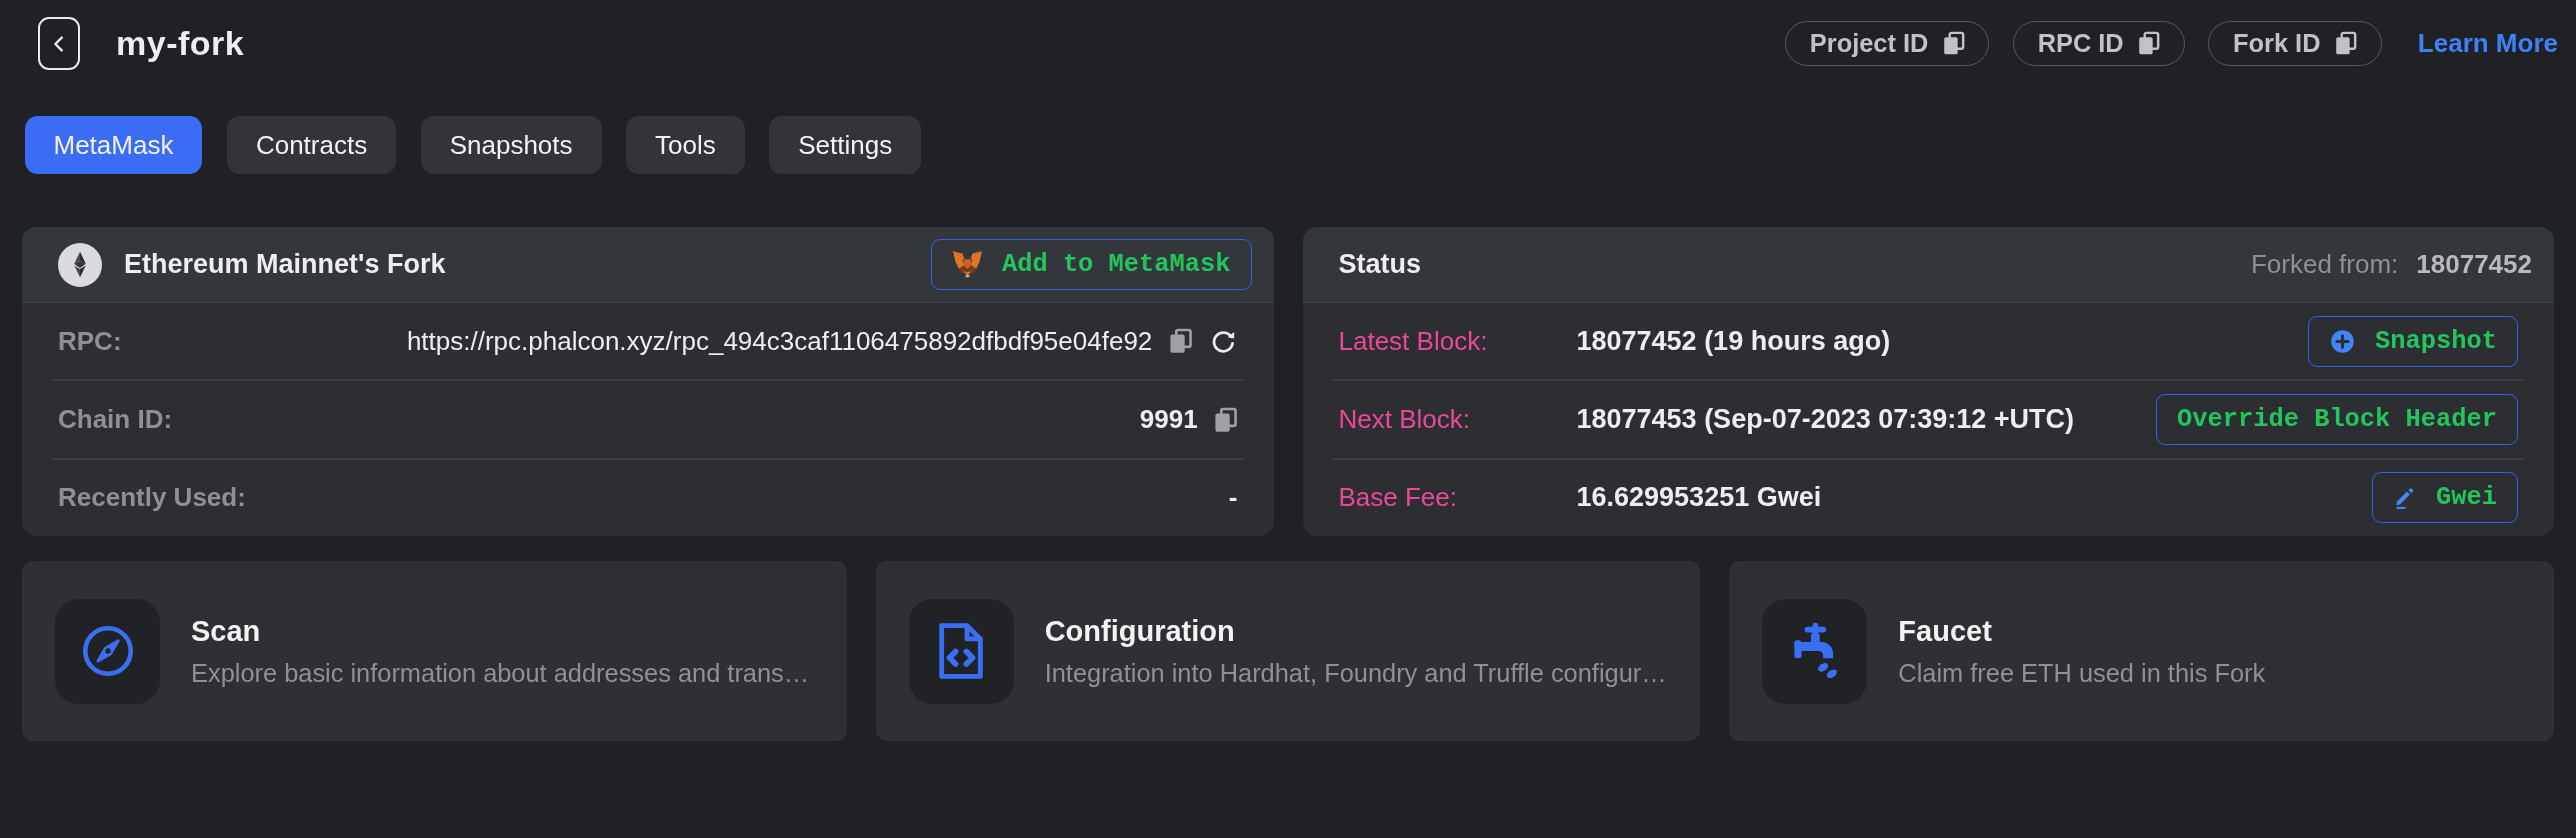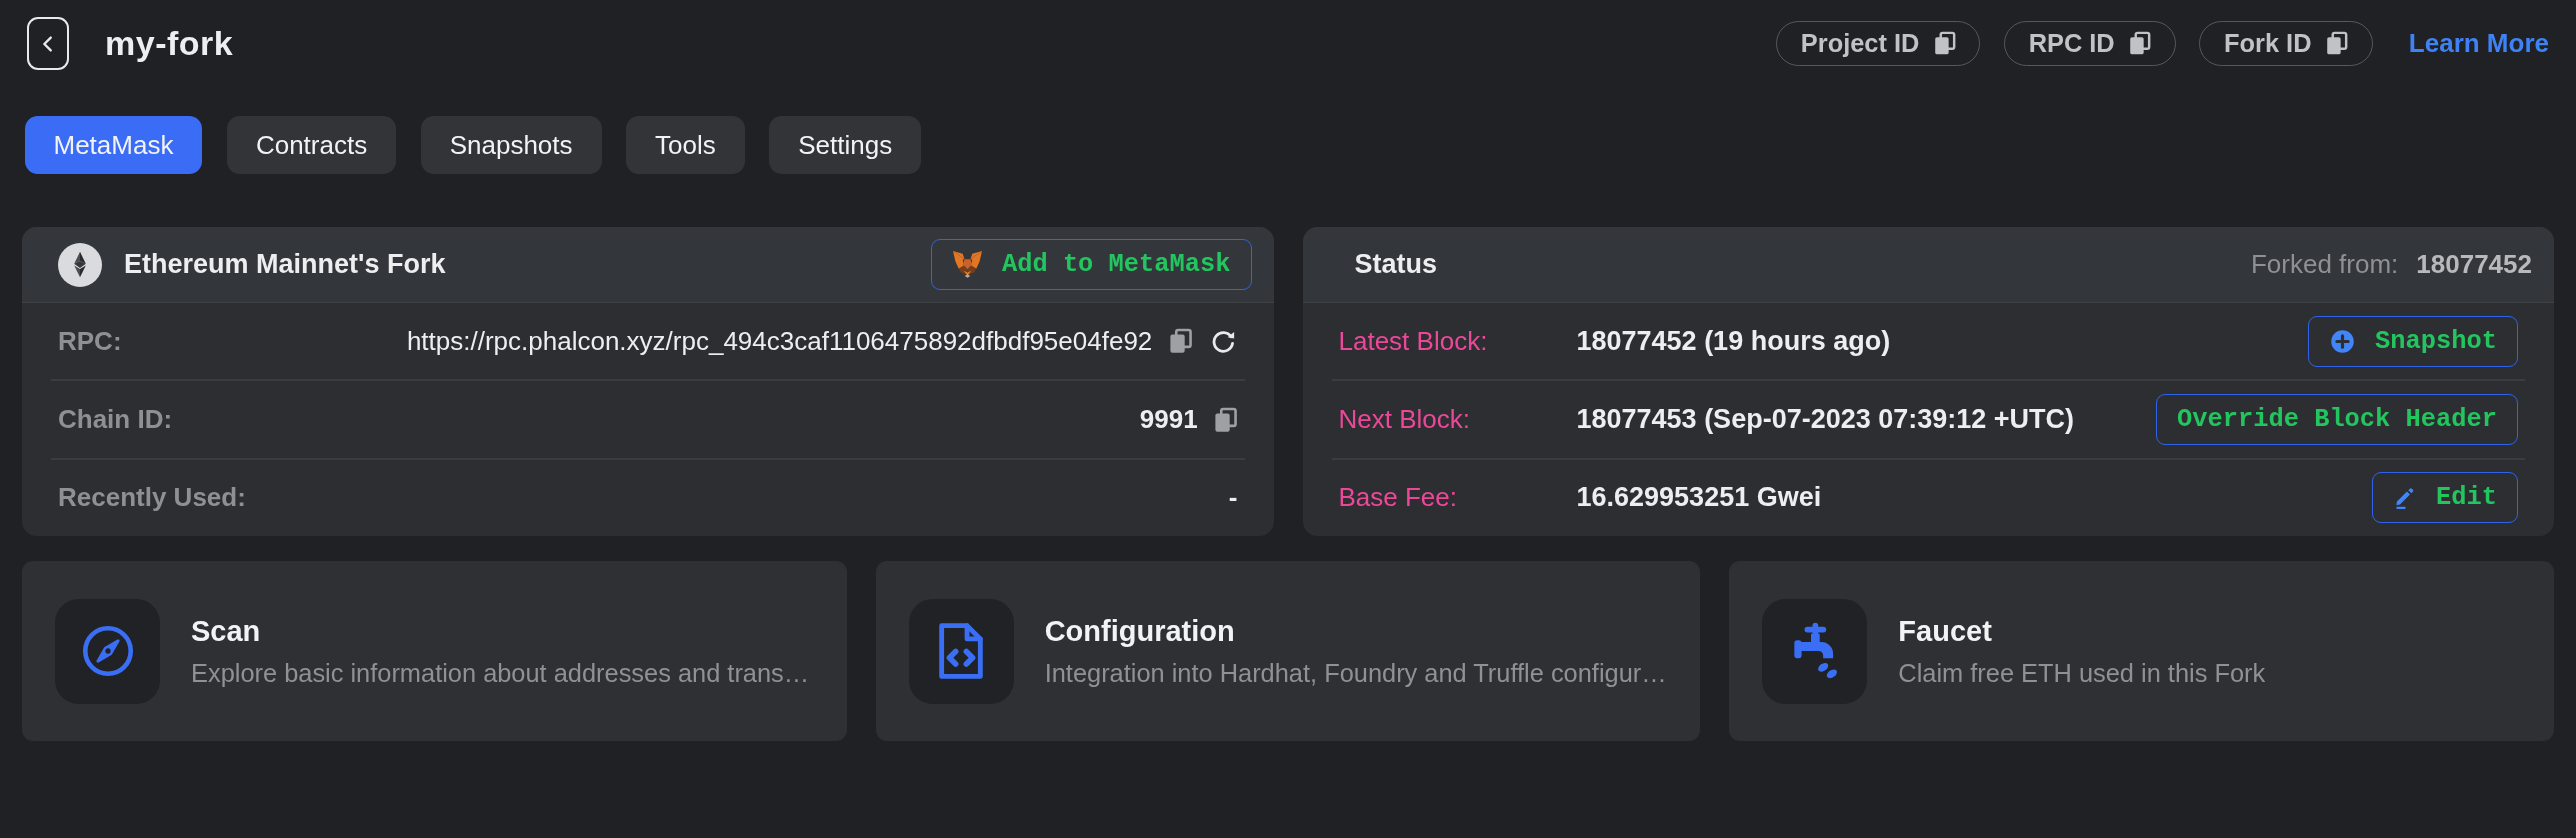--- a/index.html
+++ b/index.html
@@ -5,21 +5,21 @@
   * { box-sizing: border-box; margin: 0; padding: 0; }
   html, body { width: 2576px; height: 839px; }
   body {
     background: #1f2124;
     font-family: "Liberation Sans", sans-serif;
     color: #edeeef;
     overflow: hidden;
   }
 
   
-  .topbar { height: 87px; display: flex; align-items: center; padding: 0 27px; }
+  .topbar { height: 87px; display: flex; align-items: center; padding: 0 18px; margin-left: 20px; }
   .back-btn {
     width: 42px; height: 53px; border: 2.7px solid #e8e9ea; border-radius: 11px;
     background: transparent; display: flex; align-items: center; justify-content: center;
     cursor: pointer; flex: none;
   }
   .page-title { font-size: 34px; font-weight: bold; margin-left: 36px; letter-spacing: 0.5px; }
   .topbar-right { margin-left: auto; display: flex; align-items: center; gap: 23.6px; }
   .pill {
     height: 45px; border: 1.8px solid #56585c; border-radius: 23.6px; background: transparent;
     color: #c0c2c5; font-size: 25.4px; font-weight: bold; padding: 0 23.6px;
@@ -220,21 +220,21 @@
     <div class="row">
       <div class="row-label">Recently Used:</div>
       <div class="row-right">
         <div class="row-value bold">-</div>
       </div>
     </div>
   </div>
 
   <div class="card">
     <div class="card-header">
-      <div class="card-title" style="margin-left:16px;text-align:right;">Status</div>
+      <div class="card-title" style="margin-left:0;text-align:right;">Status</div>
       <div class="hdr-right">
         <span class="forked-label">Forked from:</span>
         <span class="forked-value">18077452</span>
       </div>
     </div>
 
     <div class="row">
       <div class="status-label">Latest Block:</div>
       <div class="status-value">18077452 (19 hours ago)</div>
       <div class="row-right">
@@ -267,21 +267,21 @@
       <div class="status-value">16.629953251 Gwei</div>
       <div class="row-right">
         <button class="btn-outline">
           <span style="display:flex;">
             <svg width="23.6" height="23.6" viewBox="0 0 24 24" fill="#4285f6">
               <path d="M4 15.8 L14.2 5.6 l3.1 3.1 L7.1 18.9 L3.4 19.6 z"></path>
               <path d="M15.6 4.2 l1.5-1.5 a1.5 1.5 0 0 1 2.1 0 l1 1 a1.5 1.5 0 0 1 0 2.1 l-1.5 1.5 z"></path>
               <rect x="3.4" y="21.2" width="9.5" height="2.2" rx="1.1"></rect>
             </svg>
           </span>
-          <span>Edit</span>
+          <span>Gwei</span>
         </button>
       </div>
     </div>
   </div>
 </div>
 
 <div class="features-row">
 
   <div class="feature-card">
     <div class="icon-tile">

